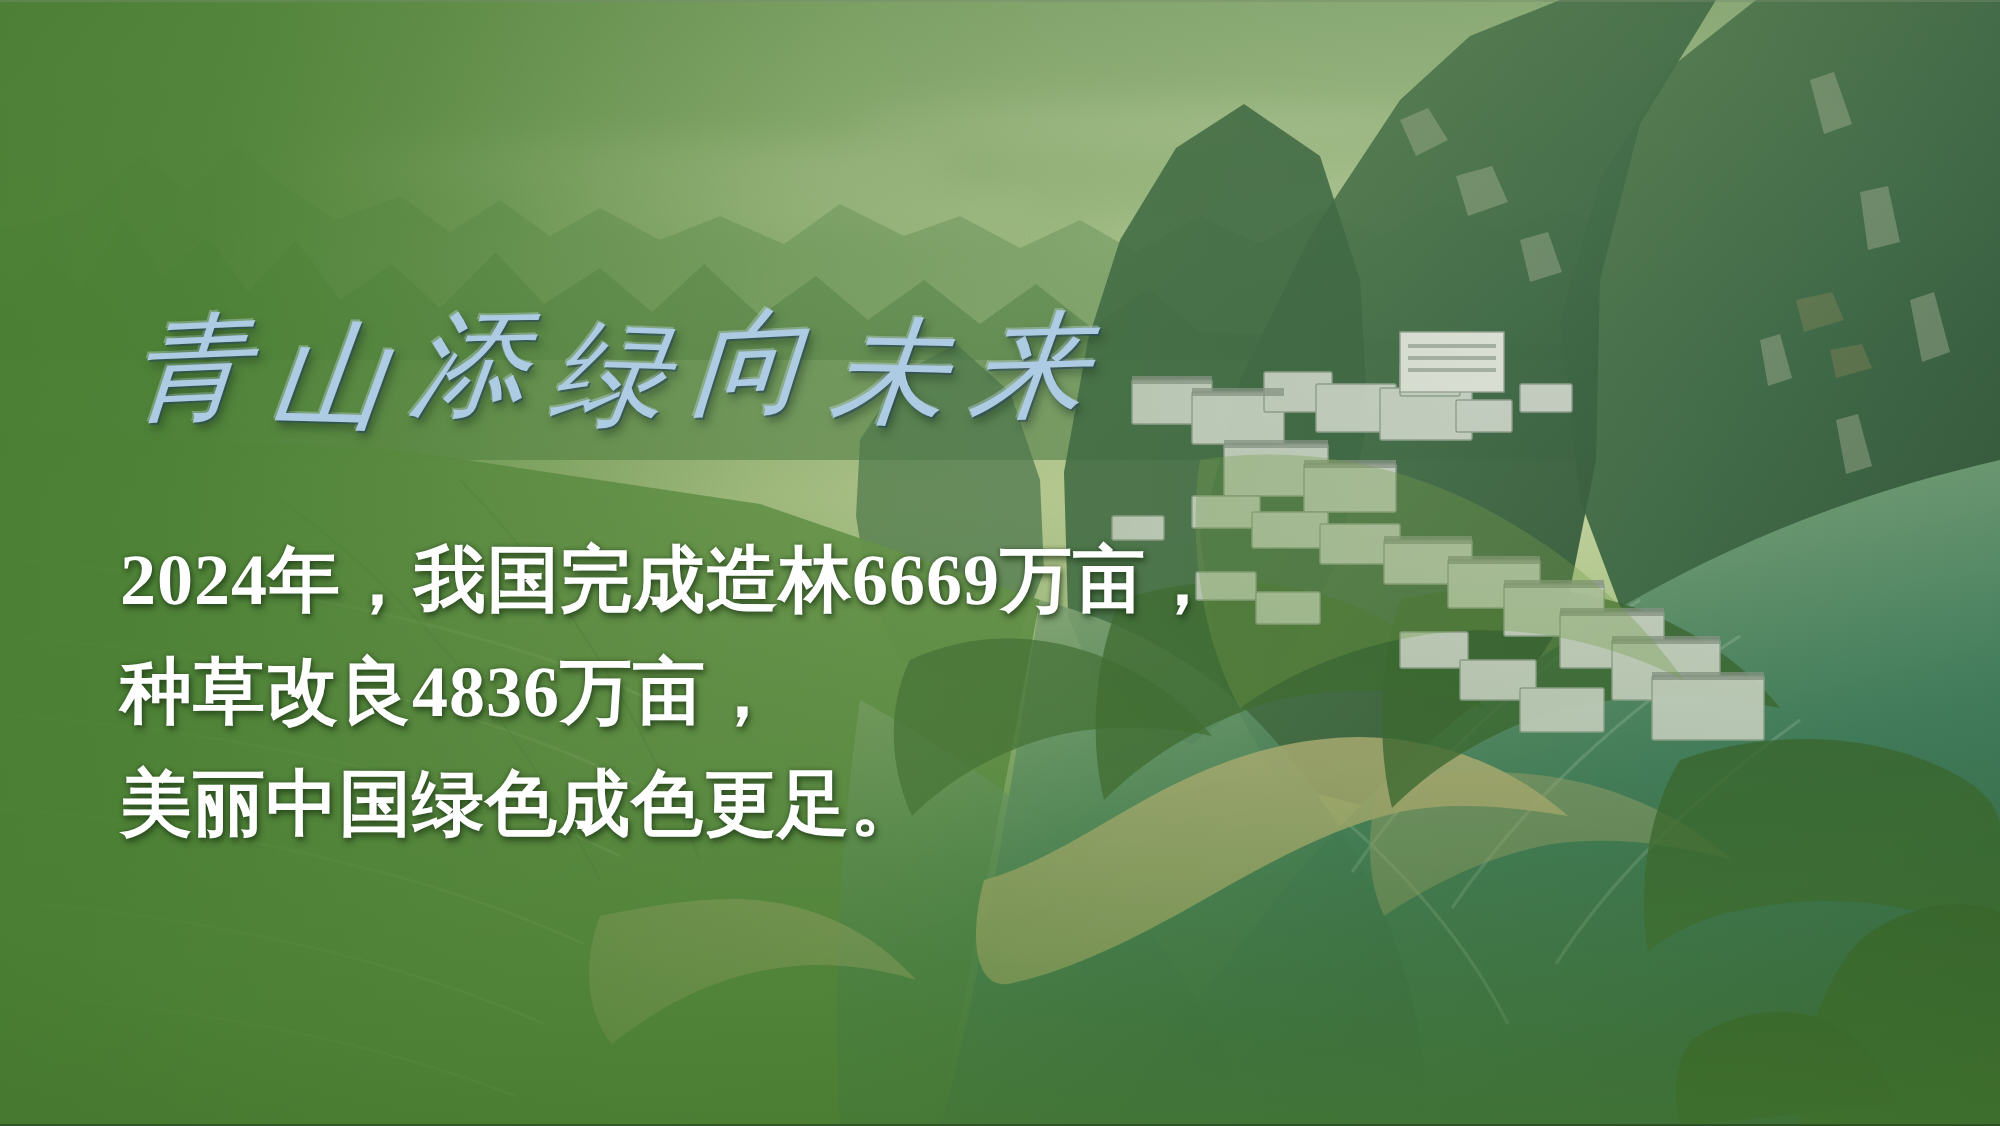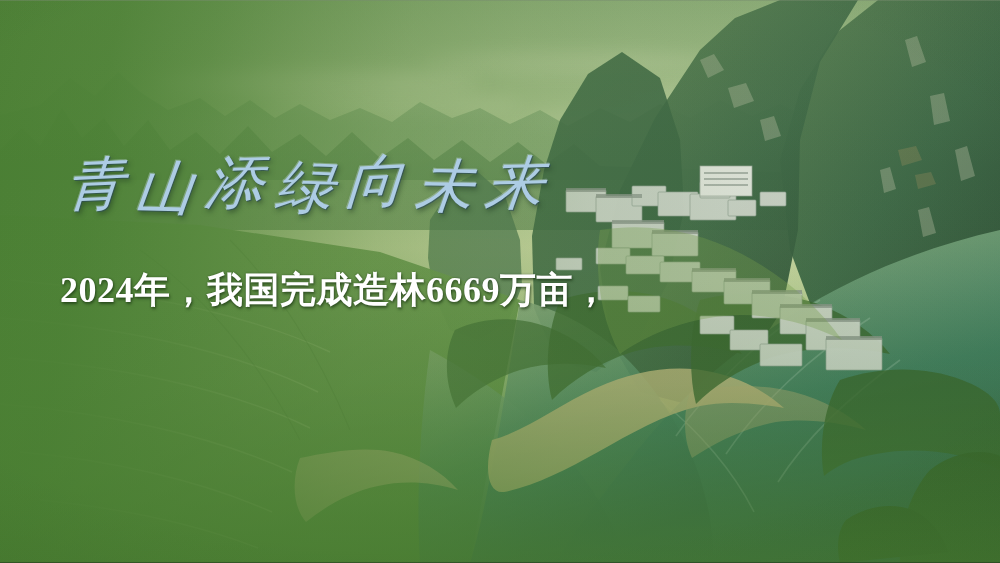--- a/index.html
+++ b/index.html
@@ -332,15 +332,17 @@
     <span class="ch">山</span>
     <span class="ch">添</span>
     <span class="ch">绿</span>
     <span class="ch">向</span>
     <span class="ch">未</span>
     <span class="ch">来</span>
   </div>
 
   <div id="body-copy">
     <div class="line">2024年，我国完成造林6669万亩，</div>
+    <div class="line">种草改良4836万亩，</div>
+    <div class="line">美丽中国绿色成色更足。</div>
   </div>
 
 </div>
 
 </body></html>

